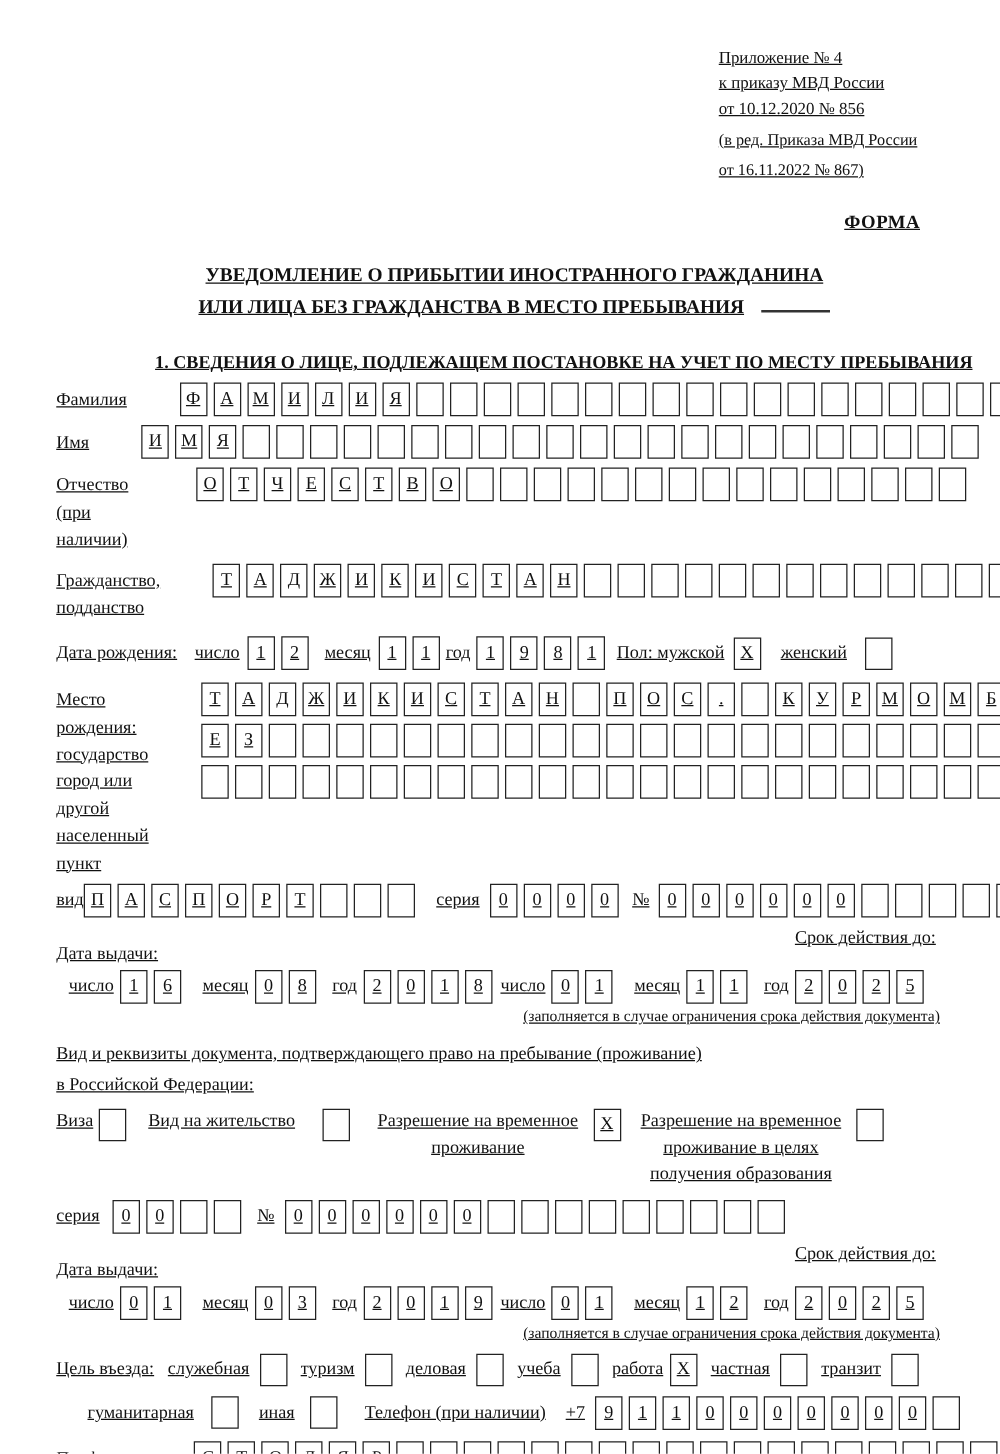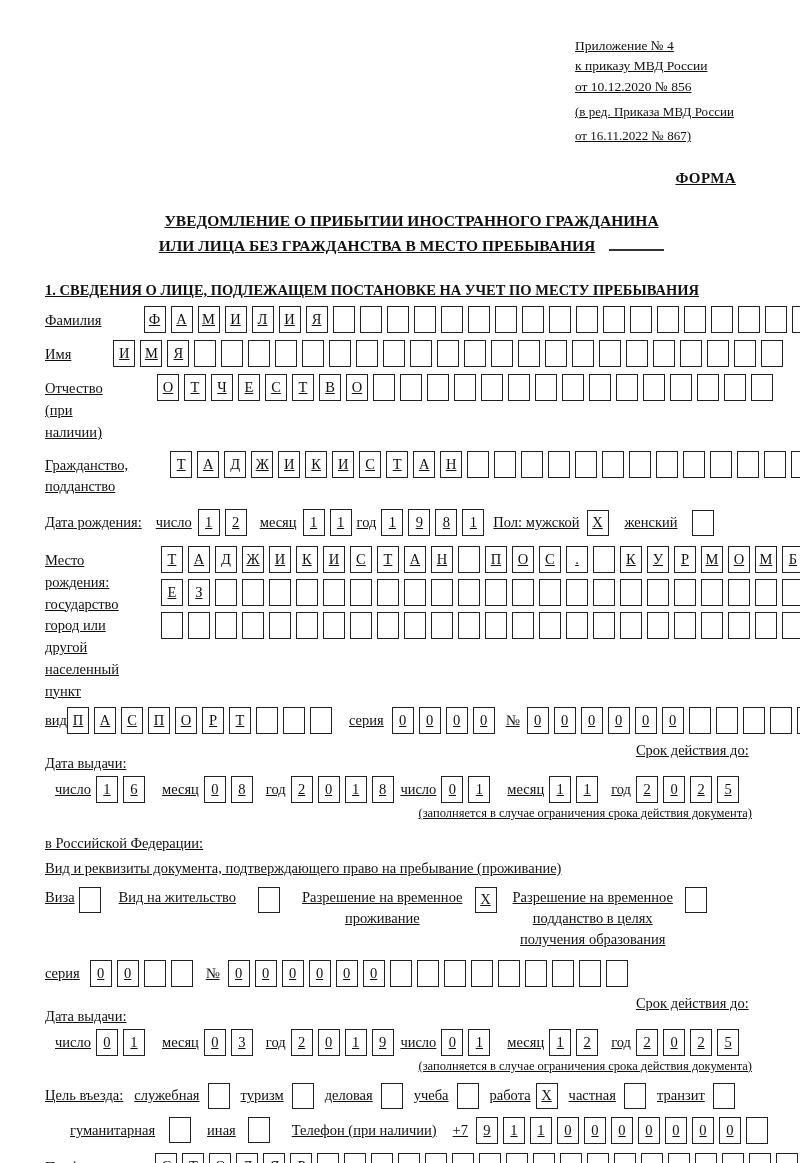--- a/index.html
+++ b/index.html
@@ -4,21 +4,21 @@
 <style>
   html,body{margin:0;padding:0;background:#fff;}
   body{width:800px;height:1163px;overflow:hidden;font-family:"Liberation Serif", serif;color:#111;}
   .page{box-sizing:border-box;width:800px;height:1163px;padding:36px 22px 0 45px;text-decoration:underline;}
   
   .hdr{width:190px;margin-left:auto;margin-right:13px;font-size:13.5px;line-height:1.5;}
   .hdr .sub{margin-top:5px;font-size:13px;}
   .forma{text-align:right;padding-right:42px;font-weight:bold;font-size:15px;margin-top:24px;letter-spacing:.4px;}
   .title{text-align:center;font-weight:bold;font-size:15.5px;line-height:1.6;margin-top:22px;}
   .uline{display:inline-block;width:55px;height:13px;border-bottom:2.5px solid #333;margin-left:14px;}
-  .sect{font-weight:bold;font-size:14.5px;text-align:left;margin-top:24px;margin-bottom:6px;}
+  .sect{font-weight:bold;font-size:14.5px;text-align:right;margin-top:24px;margin-bottom:6px;}
   
   .row{display:flex;align-items:flex-start;margin-top:7px;gap:42px;}
   .lab{font-size:14.5px;padding-top:4px;line-height:1.5;}
   .cells{display:flex;flex-wrap:nowrap;}
   .cell{width:20px;min-width:20px;height:25px;border:1.6px solid #222;margin-right:5px;display:flex;align-items:center;justify-content:center;font-size:14.5px;background:#fff;}
   .chk{width:20px;min-width:20px;height:24px;border:1.6px solid #222;display:inline-flex;align-items:center;justify-content:center;font-size:14.5px;margin-left:7px;background:#fff;}
   .inline{display:flex;align-items:center;font-size:14.5px;}
   .stack{line-height:1.5;}
   .mrow{margin-top:6px;}
   
@@ -384,43 +384,43 @@
           <span class="cell">2</span>
           <span class="cell">0</span>
           <span class="cell">2</span>
           <span class="cell">5</span>
         </span>
     </div>
   </div>
   <div class="note">(заполняется в случае ограничения срока действия документа)</div>
 
   <div class="plain">
+    <div>Вид и реквизиты документа, подтверждающего право на пребывание (проживание)</div>
     <div>в Российской Федерации:</div>
-    <div>Вид и реквизиты документа, подтверждающего право на пребывание (проживание)</div>
   </div>
   <div class="grp-row">
     <div class="grp">
       <span class="glab">Виза</span>
       <span class="chk" style="margin-left:4px;"></span>
     </div>
     <div class="grp" style="margin-left:18px;">
       <span class="glab">Вид на жительство</span>
       <span class="chk" style="margin-left:22px;"></span>
     </div>
     <div class="grp" style="margin-left:22px;">
       <span class="glab c">
         <div>Разрешение на временное</div>
         <div>проживание</div>
       </span>
       <span class="chk" style="margin-left:12px;">X</span>
     </div>
     <div class="grp" style="margin-left:16px;">
       <span class="glab c">
         <div>Разрешение на временное</div>
-        <div>подданство в целях</div>
+        <div>проживание в целях</div>
         <div>получения образования</div>
       </span>
       <span class="chk" style="margin-left:12px;"></span>
     </div>
   </div>
 
   <div class="inline" style="margin-top:10px;">
     <span style="margin-right:10px;">серия</span>
     <span class="cells">
         <span class="cell">0</span>

